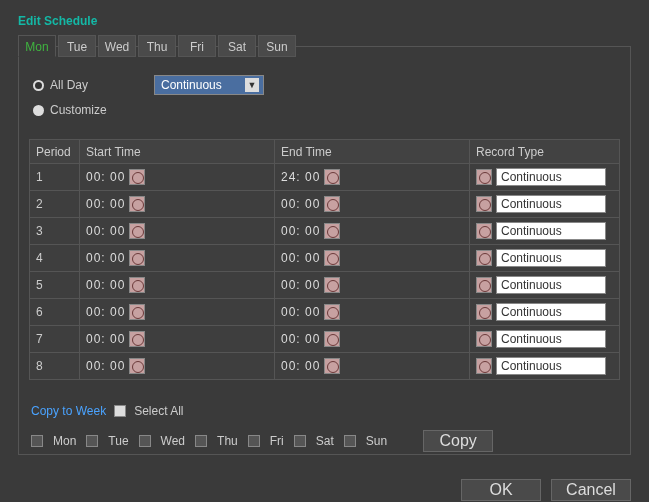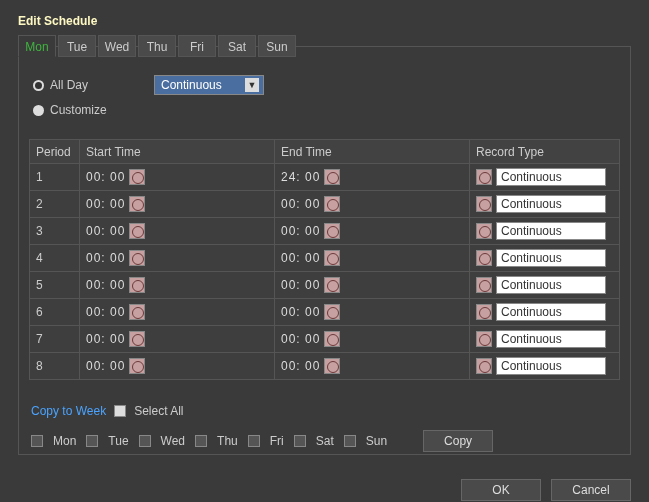--- a/index.html
+++ b/index.html
@@ -11,21 +11,21 @@
     font-size: 12px;
     color: #ccc;
     width: 649px;
     height: 502px;
     overflow: hidden;
   }
   .dialog {
     padding: 14px 18px;
   }
   .title {
-    color: #fef9c3;
+    color: #14b8a6;
     font-weight: bold;
     font-size: 12px;
     margin-bottom: 18px;
   }
   .tabs-wrap {
     border: 1px solid #555;
     padding: 10px 10px 0 10px;
     position: relative;
   }
   .tab-row {
@@ -134,21 +134,21 @@
     display:inline-block; vertical-align:middle; position:relative;
   }
   .chk.light { background:#ddd; }
   .day-checks {
     display:flex; align-items:center; gap:10px; margin-top:12px;
   }
   .day-checks .dlabel { color:#ccc; }
   .btn {
     display:inline-flex; align-items:center; justify-content:center;
     background:#4a4a4a; border:1px solid #666; color:#ddd;
-    height:22px; min-width:70px; cursor:pointer; font-size:12px;
+    height:22px; min-width:70px; cursor:pointer; font-size:16px;
     padding: 0 12px;
   }
   .footer {
     display:flex; justify-content:flex-end; gap:10px;
     margin-top: 24px;
   }
 </style>
 </head>
 <body>
 

